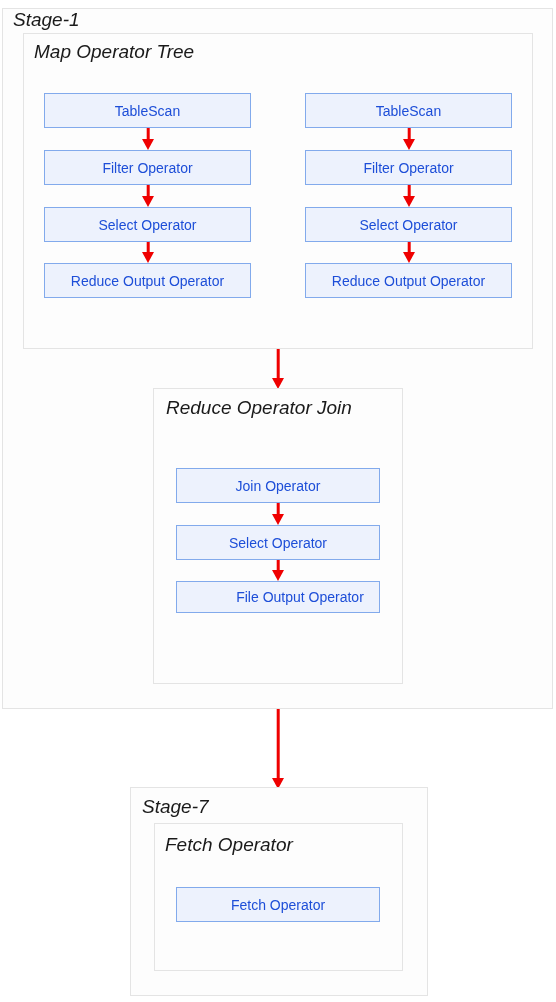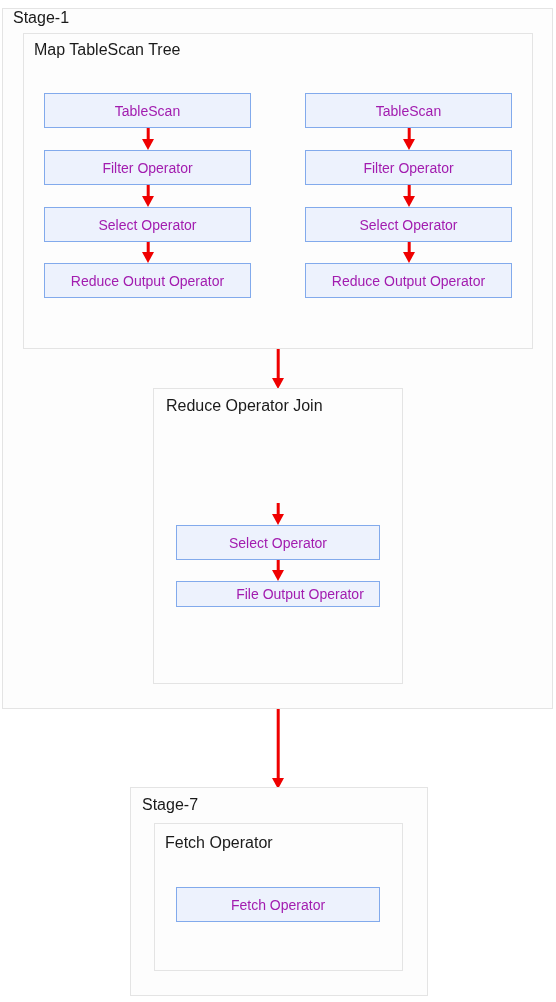--- a/index.html
+++ b/index.html
@@ -21,35 +21,36 @@
   
   .container-box {
     position: absolute;
     background: #fdfdfd;
     border: 1px solid #e4e4e4;
     box-sizing: border-box;
   }
   .container-title {
     position: absolute;
     color: #1a1a1a;
-    font-size: 16px;
+    font-size: 19px;
     line-height: 1;
     white-space: nowrap;
+    font-style: italic;
   }
 
   
   .node {
     position: absolute;
     box-sizing: border-box;
     background: #edf2fd;
     border: 1px solid #82aaec;
     display: flex;
     align-items: center;
     justify-content: center;
-    color: #a21caf;
+    color: #1d4ed8;
     font-size: 14px;
     line-height: 1;
     white-space: nowrap;
   }
 
   
   .arrow {
     position: absolute;
   }
   .arrow .shaft {
@@ -87,21 +88,21 @@
 <body>
 
 <div id="canvas">
 
   <div class="container-box" style="left:2px; top:8px; width:551px; height:701px;"></div>
 
   <div class="container-title" style="left:13px; top:10px;">Stage-1</div>
 
   <div class="container-box" style="left:23px; top:33px; width:510px; height:316px;"></div>
 
-  <div class="container-title" style="left:34px; top:42px;">Map TableScan Tree</div>
+  <div class="container-title" style="left:34px; top:42px;">Map Operator Tree</div>
 
   <div class="node" style="left:44px; top:93px; width:207px; height:35px;">TableScan</div>
   <div class="node" style="left:44px; top:150px; width:207px; height:35px;">Filter Operator</div>
   <div class="node" style="left:44px; top:207px; width:207px; height:35px;">Select Operator</div>
   <div class="node" style="left:44px; top:263px; width:207px; height:35px;">Reduce Output Operator</div>
 
   <div class="arrow" style="left:140px; top:128px; width:16px; height:22px;">
     <div class="shaft" style="height:12px;"></div>
     <div class="head"></div>
   </div>
@@ -134,22 +135,23 @@
 
   <div class="arrow" style="left:270px; top:349px; width:16px; height:40px;">
     <div class="shaft" style="height:30px;"></div>
     <div class="head"></div>
   </div>
 
   <div class="container-box" style="left:153px; top:388px; width:250px; height:296px;"></div>
 
   <div class="container-title" style="left:166px; top:398px;">Reduce Operator Join</div>
 
+  <div class="node" style="left:176px; top:468px; width:204px; height:35px;">Join Operator</div>
   <div class="node" style="left:176px; top:525px; width:204px; height:35px;">Select Operator</div>
-  <div class="node" style="left:176px; top:581px; width:204px; height:26px;padding-left:44px;">File Output Operator</div>
+  <div class="node" style="left:176px; top:581px; width:204px; height:32px;padding-left:44px;">File Output Operator</div>
 
   <div class="arrow" style="left:270px; top:503px; width:16px; height:22px;">
     <div class="shaft" style="height:12px;"></div>
     <div class="head"></div>
   </div>
   <div class="arrow" style="left:270px; top:560px; width:16px; height:21px;">
     <div class="shaft" style="height:11px;"></div>
     <div class="head"></div>
   </div>
 

